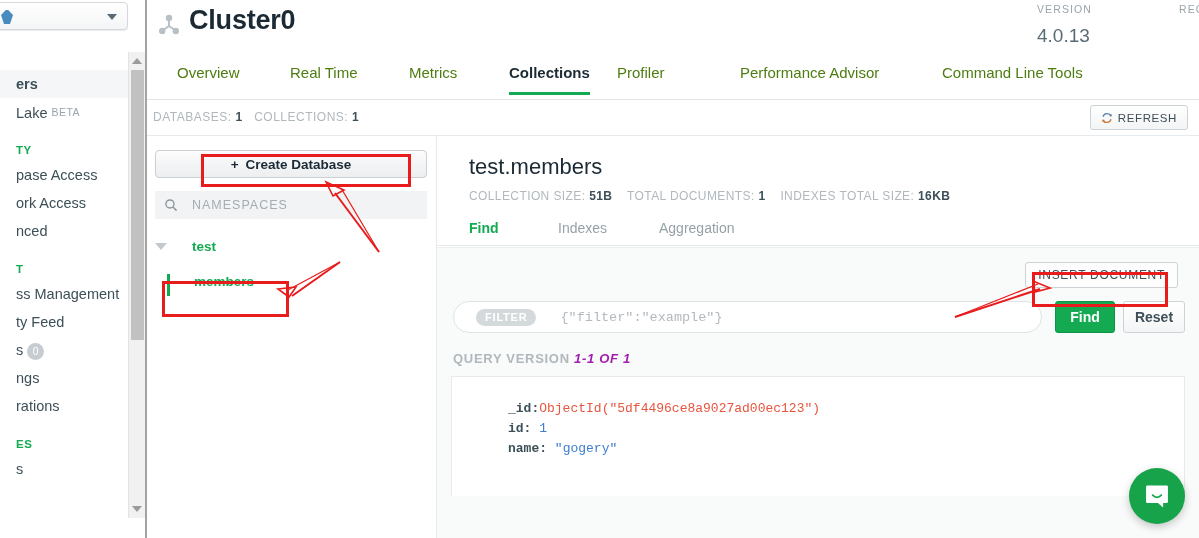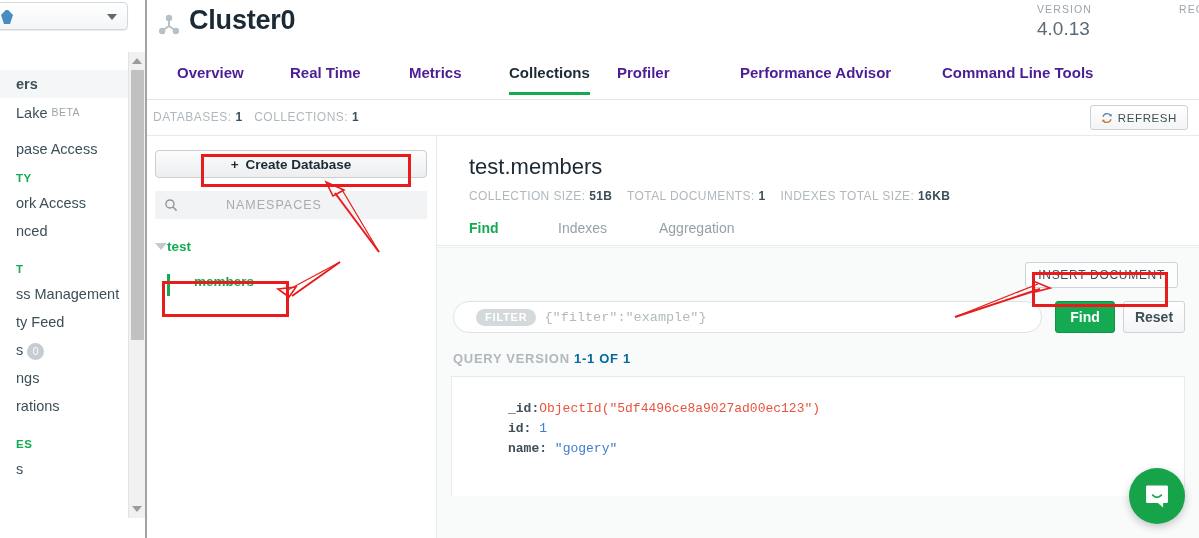--- a/index.html
+++ b/index.html
@@ -75,31 +75,31 @@
   #cluster-head{ position:relative; height:52px; }
   #cluster-icon{
     position:absolute; left:10px; top:13px; width:24px; height:24px;
   }
   #cluster-title{
     position:absolute; left:42px; top:5px;
     font-size:27px; font-weight:bold; color:#1b2a34; letter-spacing:-.2px;
   }
   .meta-col{ position:absolute; top:3px; text-align:left; }
   .meta-lbl{ font-size:10.5px; color:#9aa5ab; letter-spacing:1.1px; }
-  .meta-val{ font-size:19px; color:#5b6b75; margin-top:3px; }
+  .meta-val{ font-size:19px; color:#5b6b75; margin-top:10px; }
   #meta-version{ left:890px; }
   #meta-region{ left:992px;margin-left:40px; }
 
   
   #navbar{
     position:relative; height:44px; border-bottom:1px solid #e2e6e8; margin-top:4px;
   }
   .nav-tab{
-    position:absolute; top:8px; font-size:15px; color:#4c1d95; padding-bottom:11px;
-    white-space:nowrap; cursor:pointer;font-weight:bold;
+    position:absolute; top:8px; font-size:15px; color:#4d7c0f; padding-bottom:11px;
+    white-space:nowrap; cursor:pointer;
   }
   .nav-tab.active{ color:#1b2a34; font-weight:bold; border-bottom:3px solid #13aa52; }
 
   
   #dbbar{ position:relative; height:36px; border-bottom:1px solid #e7eaec; background:#fff;}
   #db-stats{
     position:absolute; left:6px; top:10px; font-size:12px; color:#b0b8bd; letter-spacing:.5px;
   }
   #db-stats b{ color:#3d4f58; font-weight:bold;}
   #refresh-btn{
@@ -123,23 +123,23 @@
     border:1px solid #c9cfd3; border-radius:4px;
     background:linear-gradient(#fcfcfc,#eceef0);
     font-size:13.5px; font-weight:bold; color:#1b2a34;
     display:flex; align-items:center; justify-content:center; gap:7px;
     cursor:pointer;
   }
   #ns-search{
     position:absolute; left:8px; top:55px; width:272px; height:28px;
     background:#f1f3f4; display:flex; align-items:center; padding-left:9px; gap:14px;
   }
-  #ns-search .ph{ font-size:12.5px; color:#a4adb2; letter-spacing:1px;margin-left:34px;}
+  #ns-search .ph{ font-size:12.5px; color:#a4adb2; letter-spacing:1px;}
   .tree-db{
-    position:absolute; left:8px; top:103px; display:flex; align-items:center; gap:0;
+    position:absolute; left:8px; top:103px; display:flex; align-items:center; gap:25px;
     font-size:13.5px; font-weight:bold; color:#13aa52; cursor:pointer;
   }
   .tree-db .tri{
     width:0;height:0;border-left:6px solid transparent;border-right:6px solid transparent;
     border-top:7px solid #c2cacf;
   }
   .tree-coll{
     position:absolute; left:20px; top:138px; width:230px; height:26px;
     display:flex; align-items:flex-start; cursor:pointer;
   }
@@ -173,21 +173,21 @@
   #insert-btn{
     position:absolute; right:21px; top:14px; height:26px; padding:0 12px;
     border:1px solid #ccd2d6; border-radius:3px; background:#fdfdfd;
     font-size:12px; color:#3d4f58; letter-spacing:.7px;
     display:flex; align-items:center; cursor:pointer;
   }
   #filter-row{ position:absolute; left:0; right:0; top:53px; height:34px;}
   #filter-box{
     position:absolute; left:16px; width:589px; height:32px;
     border:1px solid #dfe3e5; border-radius:17px; background:#fff;
-    display:flex; align-items:center; padding-left:22px; gap:8px;
+    display:flex; align-items:center; padding-left:22px; gap:24px;
   }
   .filter-pill{
     background:#d4d9dc; color:#fff; font-size:11px; font-weight:bold; letter-spacing:.8px;
     padding:2.5px 9px; border-radius:9px;
   }
   .filter-ph{ font-family:"Liberation Mono", monospace; font-size:13.5px; color:#b2babe; }
   #find-btn{
     position:absolute; left:618px; width:60px; height:32px; border-radius:3px;
     background:#13aa52; border:1px solid #0f9447; color:#fff;
     font-size:14px; font-weight:bold; display:flex;align-items:center;justify-content:center;
@@ -196,21 +196,21 @@
   #reset-btn{
     position:absolute; left:686px; width:62px; height:32px; border-radius:3px;
     background:linear-gradient(#ffffff,#f4f5f6); border:1px solid #ccd2d6; color:#3d4f58;
     font-size:14px; font-weight:bold; display:flex;align-items:center;justify-content:center;
     cursor:pointer;
   }
   #qr-label{
     position:absolute; left:16px; top:103px; font-size:13px; color:#b0b8bd;
     font-weight:bold; letter-spacing:.7px;
   }
-  #qr-label .rng{ color:#0369a1; }
+  #qr-label .rng{ color:#a21caf;font-style:italic; }
   #doc-card{
     position:absolute; left:14px; right:14px; top:128px; height:120px;
     background:#fff; border:1px solid #e7eaec; border-bottom:none;
   }
   #doc-body{
     position:absolute; left:56px; top:22px;
     font-family:"Liberation Mono", monospace; font-size:13px; line-height:20px;
   }
   .k{ color:#3d4f58; font-weight:bold; }
   .v-oid{ color:#e8553e; }
@@ -238,22 +238,22 @@
     <span class="org-mark"></span>
     <span class="caret"></span>
   </div>
 
   <div class="sb-list">
     <div class="sb-row hl">ers</div>
     <div class="sb-row">
       <span>Lake</span><span class="beta">BETA</span>
     </div>
     <div class="gap"></div>
+    <div class="sb-row sb-head">TY</div>
     <div class="sb-row">pase Access</div>
-    <div class="sb-row sb-head">TY</div>
     <div class="sb-row">ork Access</div>
     <div class="sb-row">nced</div>
     <div class="gap"></div>
     <div class="sb-row sb-head">T</div>
     <div class="sb-row">ss Management</div>
     <div class="sb-row">ty Feed</div>
     <div class="sb-row">
       <span>s</span><span class="cnt-badge">0</span>
     </div>
     <div class="sb-row">ngs</div>

